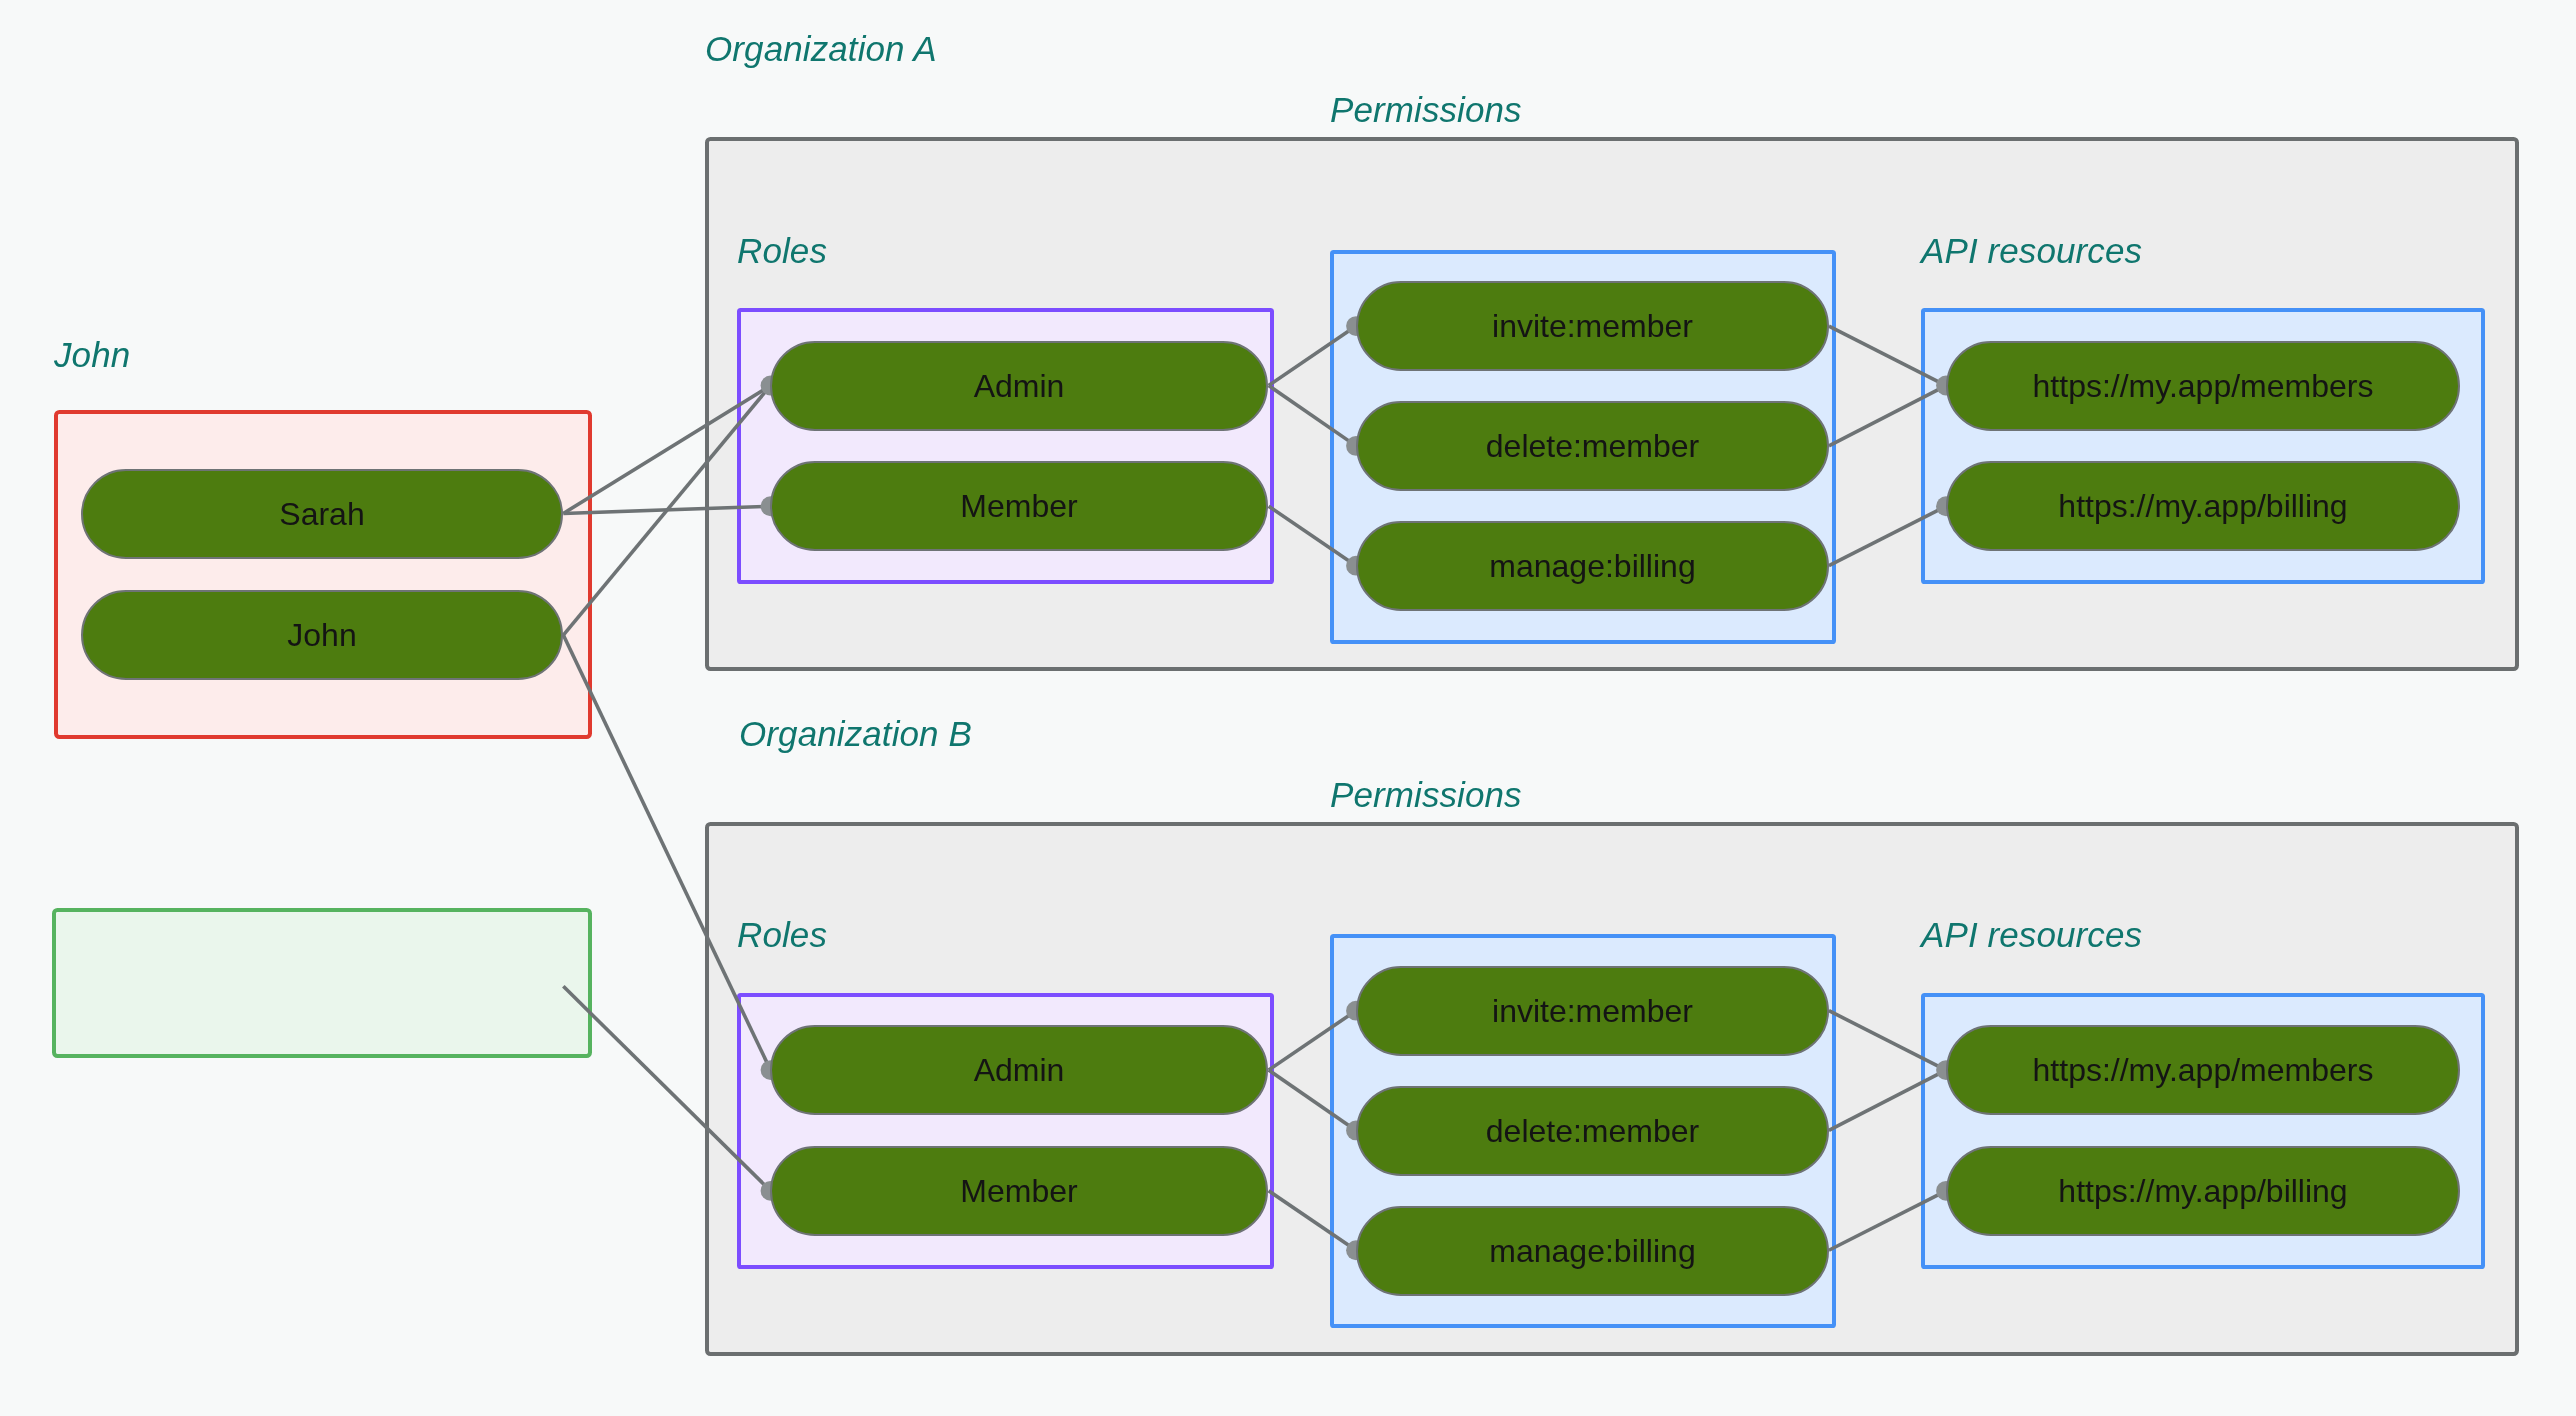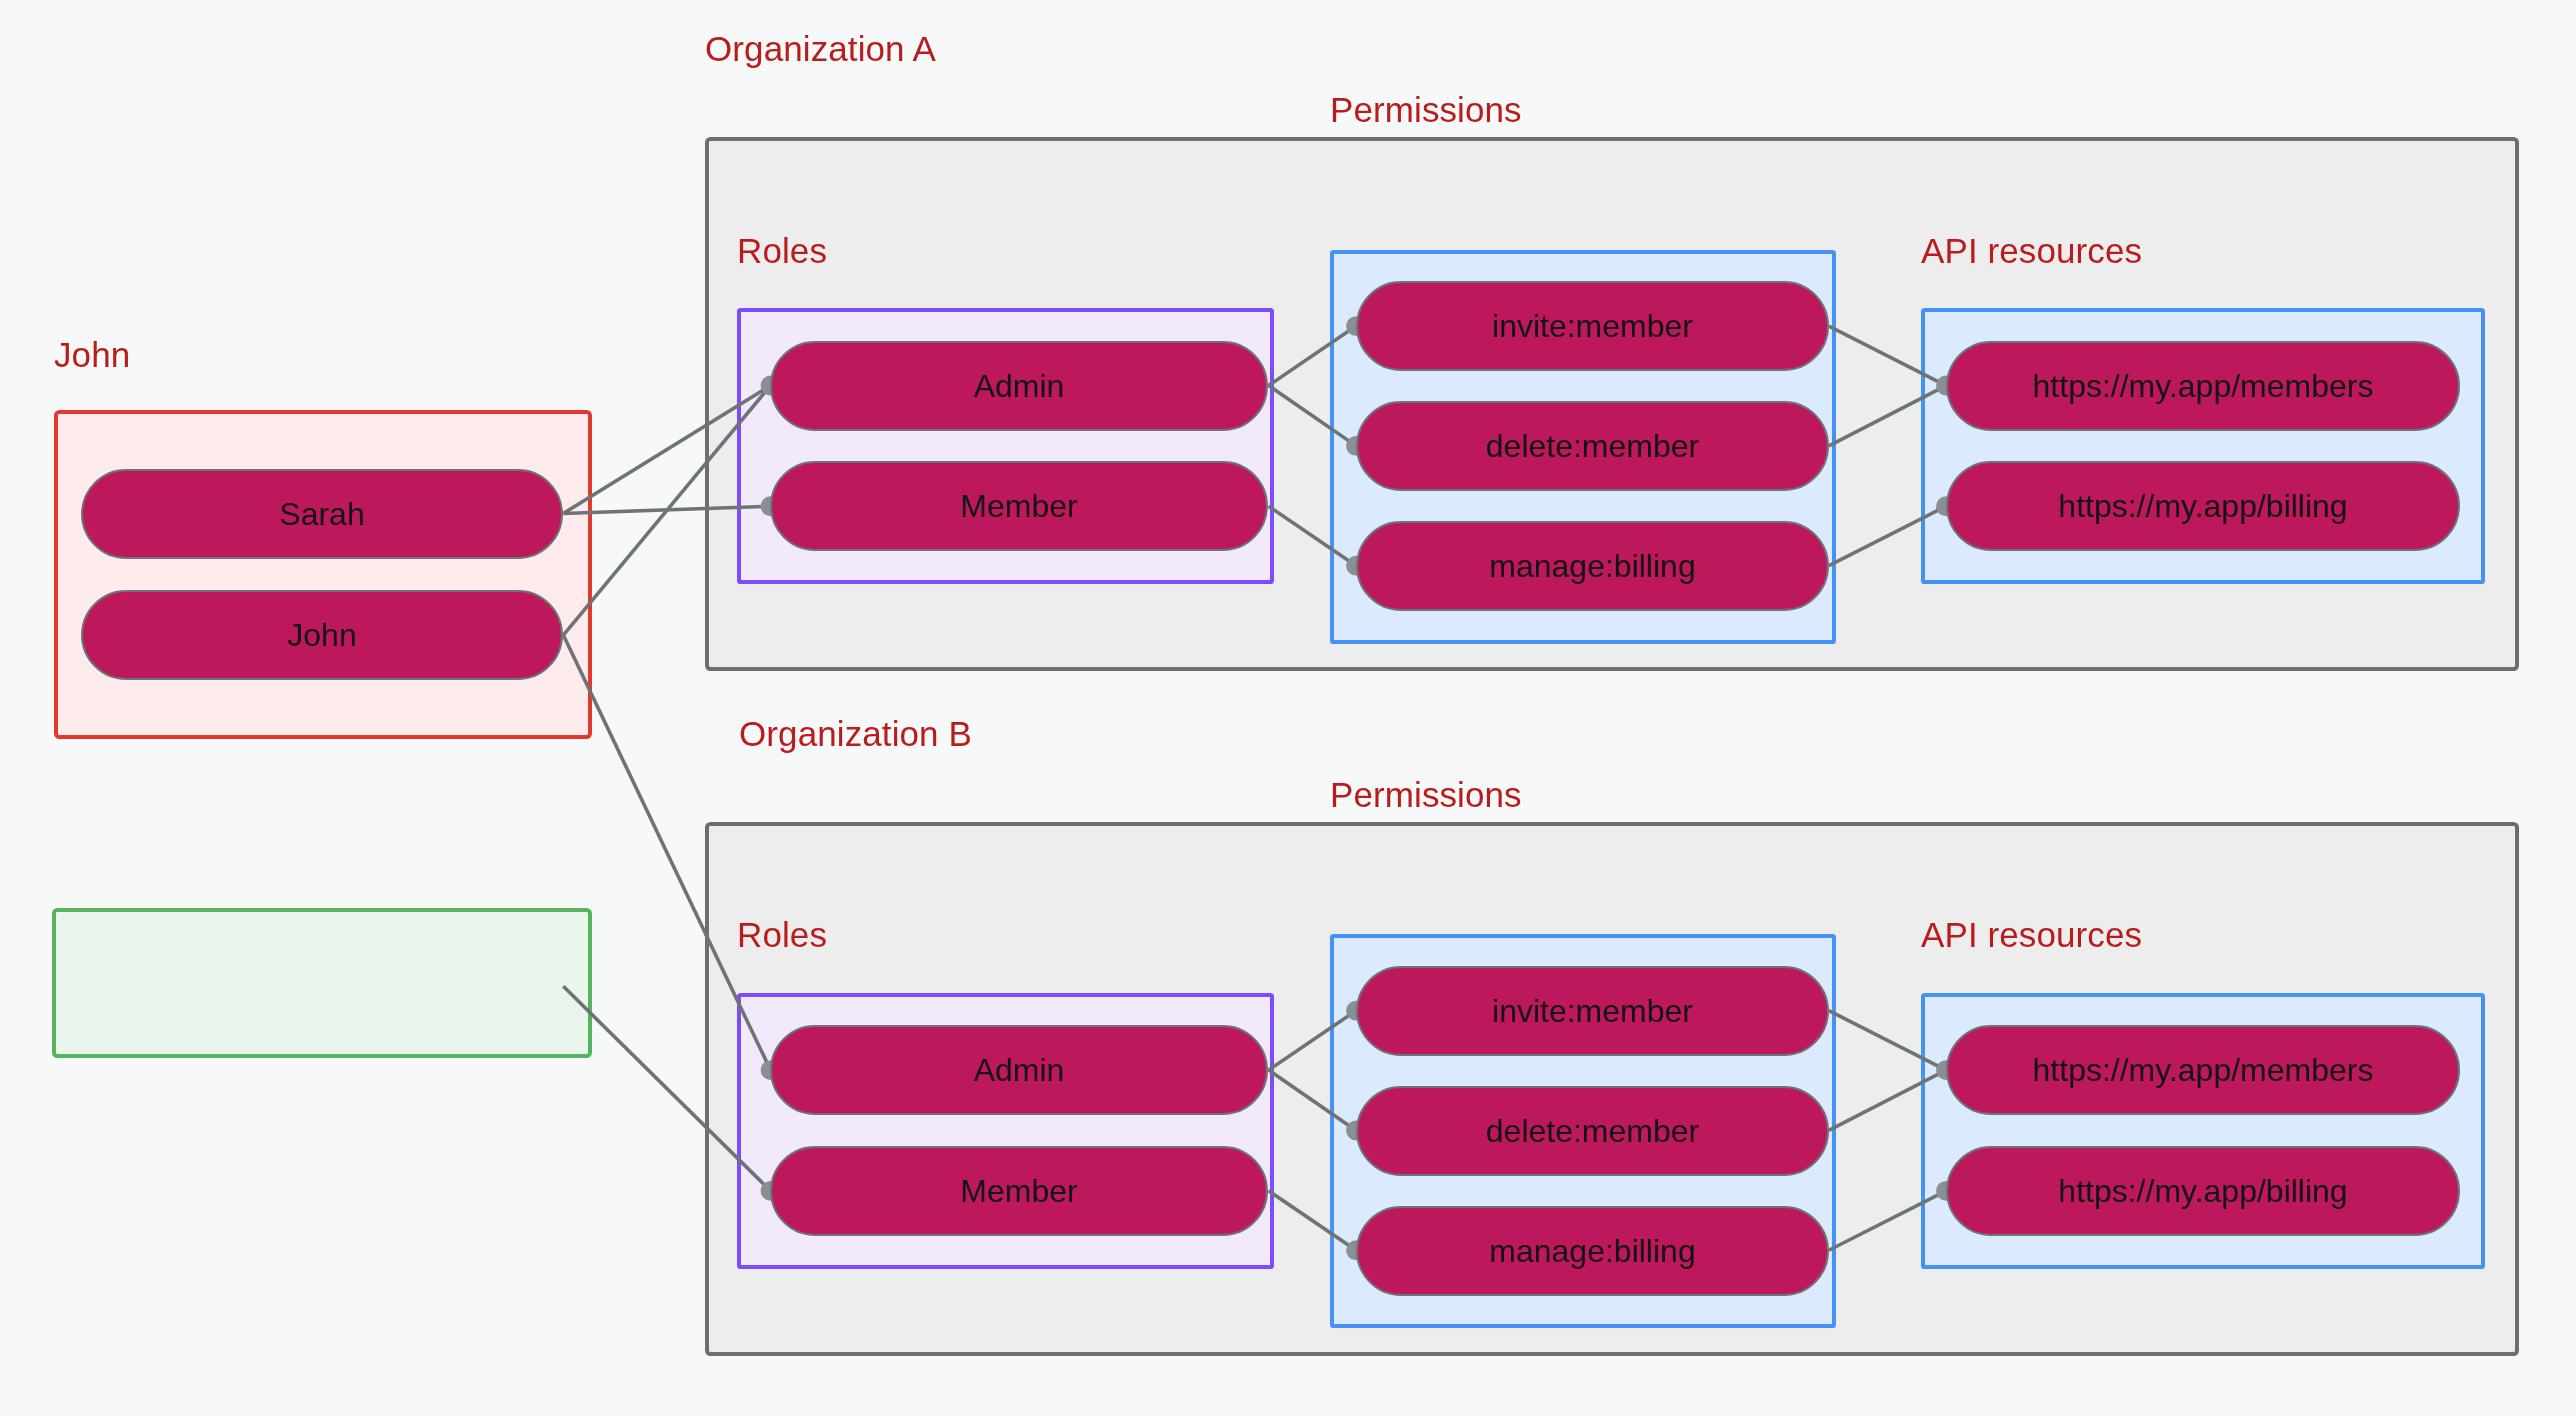--- a/index.html
+++ b/index.html
@@ -11,40 +11,41 @@
     overflow:hidden;
     position:relative;
   }
   #stage{position:absolute;left:0;top:0;width:2576px;height:1416px;}
   svg.edges{position:absolute;left:0;top:0;width:2576px;height:1416px;pointer-events:none;z-index:5;}
 
   
   .caption{
     position:absolute;
     font-size:35px;
-    color:#b91c1c;
+    color:#0f766e;
     white-space:nowrap;
     letter-spacing:0.1px;
     z-index:8;
+    font-style:italic;
   }
 
   
   .box{position:absolute;box-sizing:border-box;z-index:2;}
   .box.users    {border:4.5px solid #e03a2f; background:#fdeceb; border-radius:5.4px;}
   .box.m2m      {border:4.5px solid #56b35f; background:#eaf6ec; border-radius:5.4px;}
   .box.org      {border:4.5px solid #6b6f70; background:#ededed; border-radius:5.4px;}
   .box.roles    {border:4.5px solid #7c4dff; background:#f2e9fd; border-radius:3.6px; z-index:3;}
   .box.perms    {border:4.5px solid #4591f7; background:#dbeafe; border-radius:3.6px; z-index:3;}
   .box.apis     {border:4.5px solid #4591f7; background:#dbeafe; border-radius:3.6px; z-index:3;}
 
   
   .pill{
     position:absolute;
     box-sizing:border-box;
-    background:#be185d;
+    background:#4d7c0f;
     border:2.7px solid #6e7375;
     border-radius:49px;
     display:flex;
     align-items:center;
     justify-content:center;
     font-size:32px;
     color:#141414;
     white-space:nowrap;
     z-index:6;
   }

